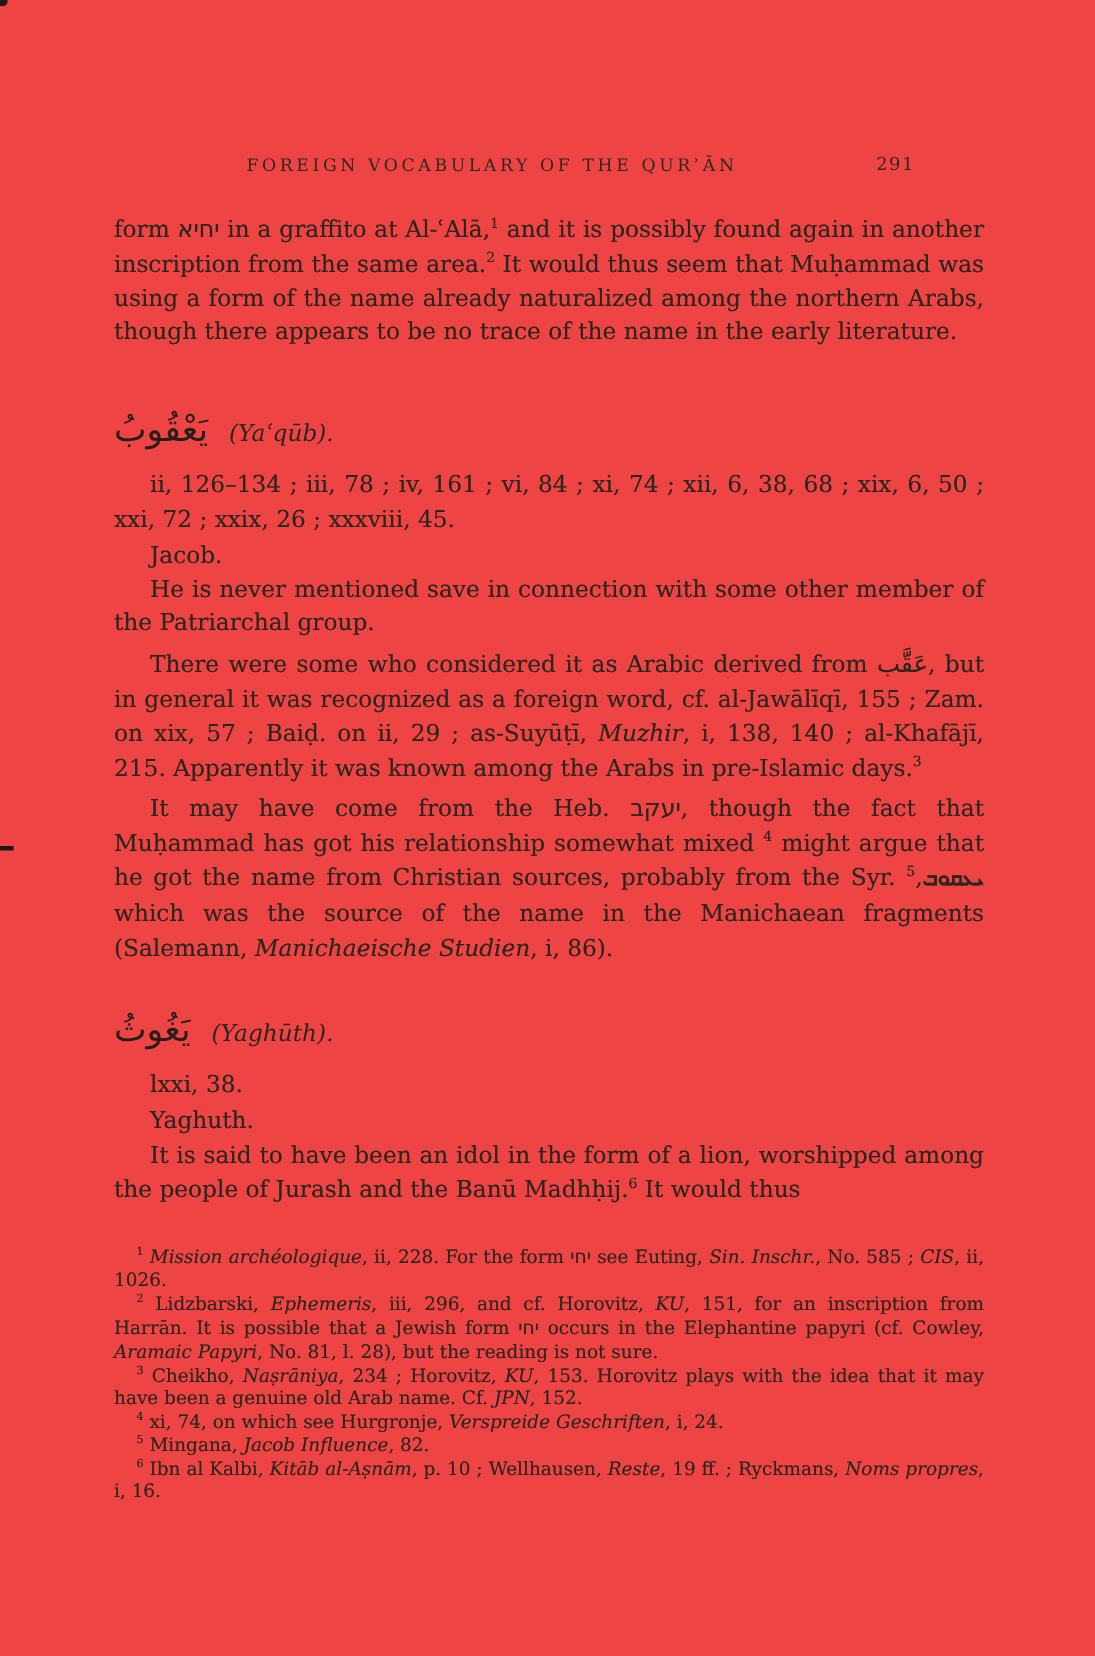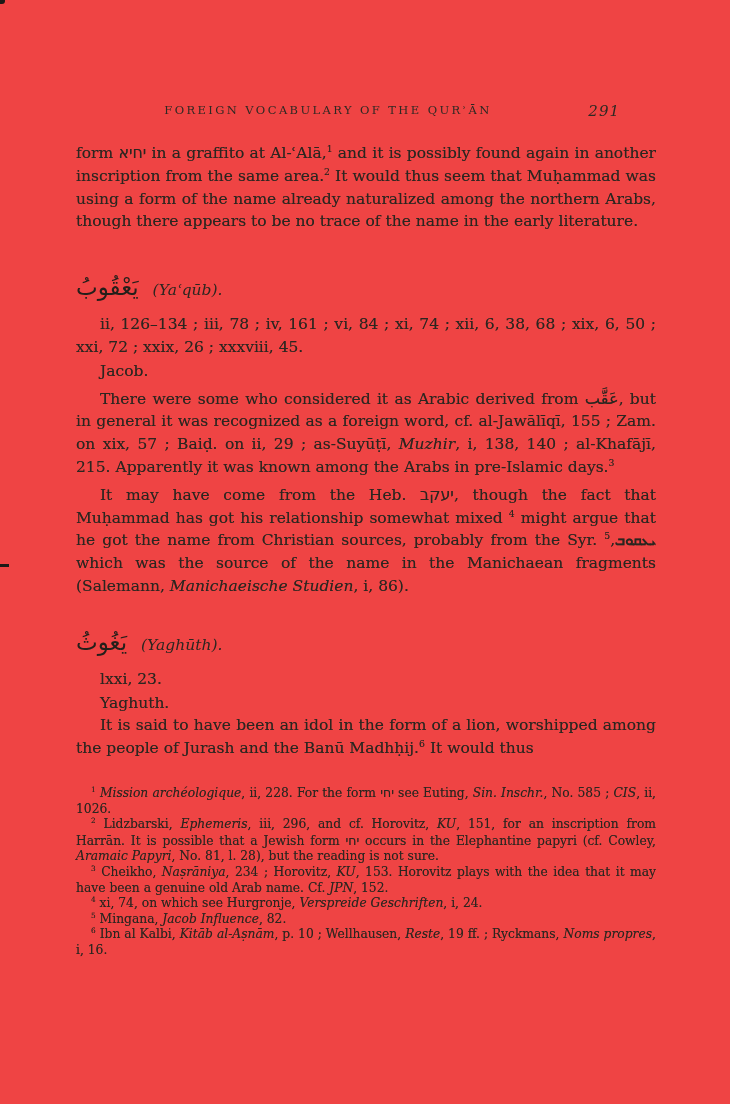--- a/index.html
+++ b/index.html
@@ -20,22 +20,22 @@
     text-align:center;
     font-size:11.5px;
     letter-spacing:2.4px;
     color:#2e2923;
     height:16px;
     margin-bottom:23px;
     white-space:nowrap;
   }
   .head-title{display:inline-block;transform:translateX(-38px);}
   .page-num{
-    position:absolute;right:36px;top:-1px;
-    letter-spacing:1px;font-size:15px;font-style:italic;
+    position:absolute;right:46px;top:-1px;
+    letter-spacing:1px;font-size:12px;
   }
   p{margin:0;}
   .body-par{
     font-size:15.5px;
     line-height:22.8px;
     text-align:justify;
     text-shadow:0 0 0.4px rgba(43,38,32,0.55);
   }
   .indent{text-indent:24px;}
   .headword-line{
@@ -102,30 +102,31 @@
 
     <p class="body-par">form <span class="heb">יחיא</span> in a graffito at Al-ʿAlā,<sup>1</sup> and it is possibly found again in another inscription from the same area.<sup>2</sup>  It would thus seem that Muḥammad was using a form of the name already naturalized among the northern Arabs, though there appears to be no trace of the name in the early literature.</p>
 
     <section>
       <p class="headword-line">
         <span class="arabic-head">يَعْقُوبُ</span>
         <span class="translit">(Yaʿqūb).</span>
       </p>
       <p class="body-par indent refs">ii, 126–134 ; iii, 78 ; iv, 161 ;  vi, 84 ;  xi, 74 ;  xii, 6, 38, 68 ;  xix, 6, 50 ;  xxi, 72 ;  xxix, 26 ;  xxxviii, 45.</p>
       <p class="body-par indent">Jacob.</p>
+      <p class="body-par indent">He is never mentioned save in connection with some other member of the Patriarchal group.</p>
       <p class="body-par indent gap-top">There were some who considered it as Arabic derived from <span class="ar">عَقَّب</span>, but in general it was recognized as a foreign word, cf. al-Jawālīqī, 155 ; Zam. on xix, 57 ; Baiḍ. on ii, 29 ; as-Suyūṭī, <em>Muzhir</em>, i, 138, 140 ; al-Khafājī, 215.  Apparently it was known among the Arabs in pre-Islamic days.<sup>3</sup></p>
       <p class="body-par indent gap-top">It may have come from the Heb. <span class="heb">יעקב</span>, though the fact that Muḥammad has got his relationship somewhat mixed <sup>4</sup> might argue that he got the name from Christian sources, probably from the Syr. <span class="syr">ܝܥܩܘܒ</span>,<sup>5</sup> which was the source of the name in the Manichaean fragments (Salemann, <em>Manichaeische Studien</em>, i, 86).</p>
     </section>
 
     <section>
       <p class="headword-line hw2">
         <span class="arabic-head">يَغُوثُ</span>
         <span class="translit">(Yaghūth).</span>
       </p>
-      <p class="body-par indent refs">lxxi, 23.</p>
+      <p class="body-par indent refs">lxxi, 38.</p>
       <p class="body-par indent">Yaghuth.</p>
       <p class="body-par indent">It is said to have been an idol in the form of a lion, worshipped among the people of Jurash and the Banū Madhḥij.<sup>6</sup>  It would thus</p>
     </section>
 
     <footer class="footnotes">
       <p class="footnote"><sup>1</sup> <em>Mission archéologique</em>, ii, 228.  For the form <span class="heb">יחי</span> see Euting, <em>Sin. Inschr.</em>, No. 585 ;  <em>CIS</em>, ii, 1026.</p>
       <p class="footnote"><sup>2</sup> Lidzbarski, <em>Ephemeris</em>, iii, 296, and cf. Horovitz, <em>KU</em>, 151, for an inscription from Harrān.  It is possible that a Jewish form <span class="heb">יחי</span> occurs in the Elephantine papyri (cf. Cowley, <em>Aramaic Papyri</em>, No. 81, l. 28), but the reading is not sure.</p>
       <p class="footnote"><sup>3</sup> Cheikho, <em>Naṣrāniya</em>, 234 ;  Horovitz, <em>KU</em>, 153.  Horovitz plays with the idea that it may have been a genuine old Arab name.  Cf. <em>JPN</em>, 152.</p>
       <p class="footnote"><sup>4</sup> xi, 74, on which see Hurgronje, <em>Verspreide Geschriften</em>, i, 24.</p>
       <p class="footnote"><sup>5</sup> Mingana, <em>Jacob Influence</em>, 82.</p>

